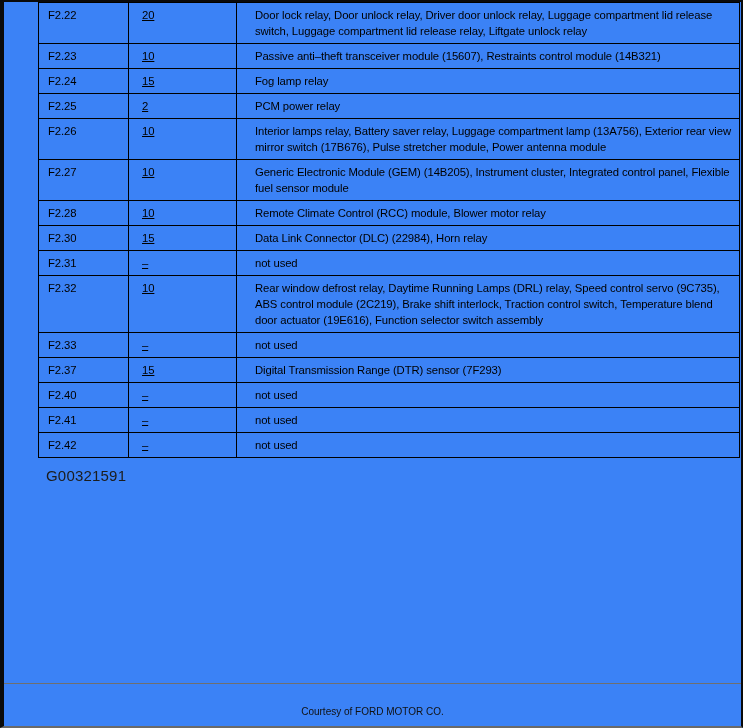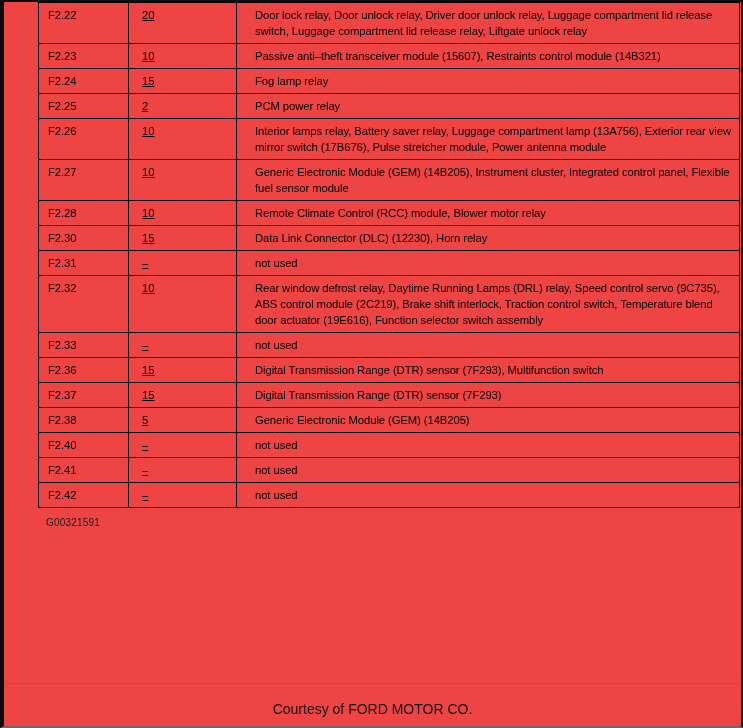--- a/index.html
+++ b/index.html
@@ -5,21 +5,21 @@
   html, body {
     margin: 0;
     padding: 0;
     background: #ffffff;
   }
   .page {
     position: relative;
     width: 743px;
     height: 728px;
     box-sizing: border-box;
-    background: #ef4444;
+    background: #3b82f6;
     border-left: 4px solid #0a0a0a;
     border-right: 2px solid #0a0a0a;
     border-top: 2px solid #0a0a0a;
     border-bottom: 2px solid #6a6a6a;
     font-family: "Liberation Sans", sans-serif;
     color: #000;
     overflow: hidden;
   }
   table.fuse-table {
     border-collapse: collapse;
@@ -35,39 +35,39 @@
     letter-spacing: -0.1px;
     padding-top: 4px;
     padding-bottom: 4px;
     word-wrap: break-word;
   }
   td.c-fuse  { width: 76px;  padding-left: 9px;  padding-right: 4px; }
   td.c-amps  { width: 90px;  padding-left: 13px; padding-right: 4px; text-decoration: underline; }
   td.c-desc  { width: 478px; padding-left: 18px; padding-right: 6px; }
   .figure-id {
     margin: 9px 0 0 42px;
-    font-size: 10px;
+    font-size: 15px;
     letter-spacing: 0.2px;
     color: #1c1c1c;
   }
   .footer-divider {
     position: absolute;
     left: 0;
     right: 0;
     top: 681px;
     height: 1px;
     background: #6f6f6f;
   }
   .footer-text {
     position: absolute;
     left: 0;
     right: 0;
     bottom: 9px;
     text-align: center;
-    font-size: 14px;
+    font-size: 10px;
     color: #111;
   }
 </style>
 </head>
 <body>
 
 <div class="page">
 
   <table class="fuse-table">
     <tbody>
@@ -110,21 +110,21 @@
   <tr>
     <td class="c-fuse">F2.28</td>
     <td class="c-amps">10</td>
     <td class="c-desc">Remote Climate Control (RCC) module, Blower motor relay</td>
   </tr>
 
 
   <tr>
     <td class="c-fuse">F2.30</td>
     <td class="c-amps">15</td>
-    <td class="c-desc">Data Link Connector (DLC) (12230), Horn relay</td>
+    <td class="c-desc">Data Link Connector (DLC) (22984), Horn relay</td>
   </tr>
 
   <tr>
     <td class="c-fuse">F2.31</td>
     <td class="c-amps">–</td>
     <td class="c-desc">not used</td>
   </tr>
 
   <tr>
     <td class="c-fuse">F2.32</td>
@@ -133,37 +133,27 @@
   </tr>
 
   <tr>
     <td class="c-fuse">F2.33</td>
     <td class="c-amps">–</td>
     <td class="c-desc">not used</td>
   </tr>
 
 
 
-  <tr>
-    <td class="c-fuse">F2.36</td>
-    <td class="c-amps">15</td>
-    <td class="c-desc">Digital Transmission Range (DTR) sensor (7F293), Multifunction switch</td>
-  </tr>
 
   <tr>
     <td class="c-fuse">F2.37</td>
     <td class="c-amps">15</td>
     <td class="c-desc">Digital Transmission Range (DTR) sensor (7F293)</td>
   </tr>
 
-  <tr>
-    <td class="c-fuse">F2.38</td>
-    <td class="c-amps">5</td>
-    <td class="c-desc">Generic Electronic Module (GEM) (14B205)</td>
-  </tr>
 
 
   <tr>
     <td class="c-fuse">F2.40</td>
     <td class="c-amps">–</td>
     <td class="c-desc">not used</td>
   </tr>
 
   <tr>
     <td class="c-fuse">F2.41</td>

